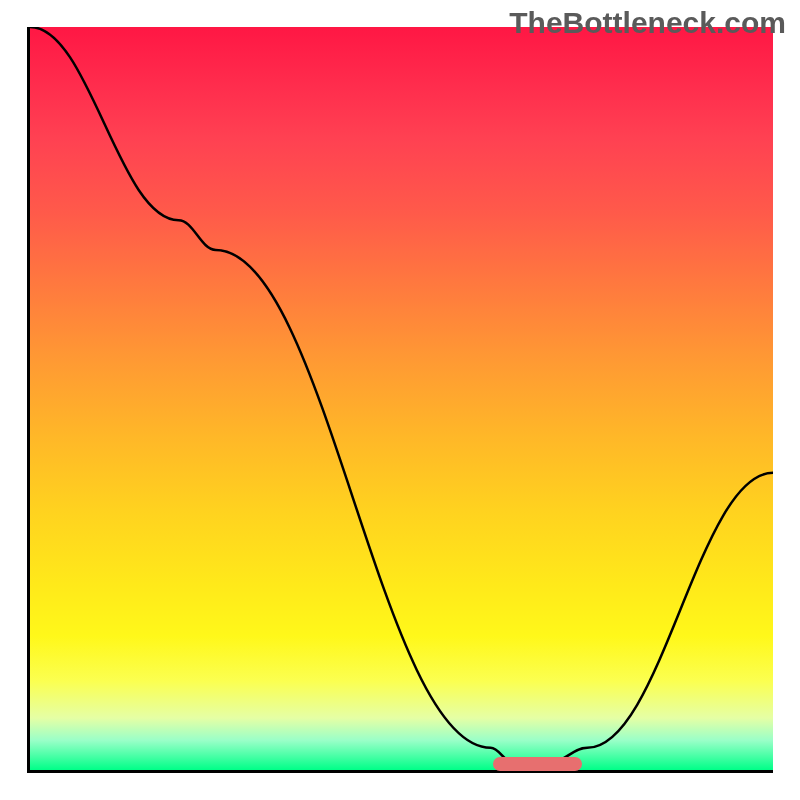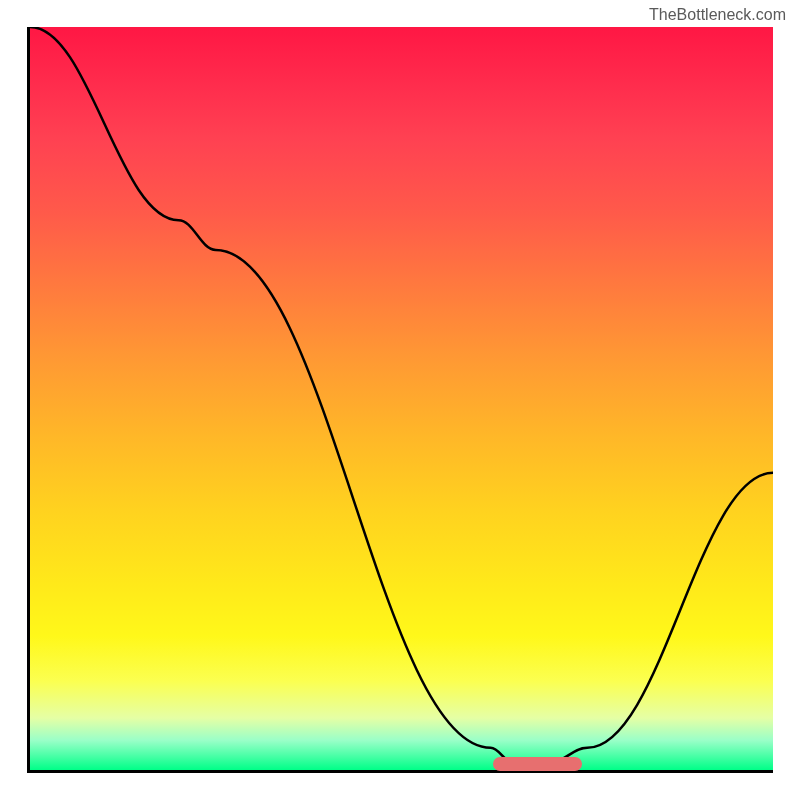--- a/index.html
+++ b/index.html
@@ -7,22 +7,22 @@
     width: 800px;
     height: 800px;
     background: #ffffff;
     position: relative;
     font-family: Arial, sans-serif;
   }
   .watermark {
     position: absolute;
     top: 6px;
     right: 14px;
-    font-size: 16px;
-    font-weight: normal;
+    font-size: 30px;
+    font-weight: bold;
     color: #5a5a5a;
     z-index: 10;
   }
   .chart-area {
     position: absolute;
     left: 27px;
     top: 27px;
     width: 746px;
     height: 746px;
     border-left: 3px solid #000;

